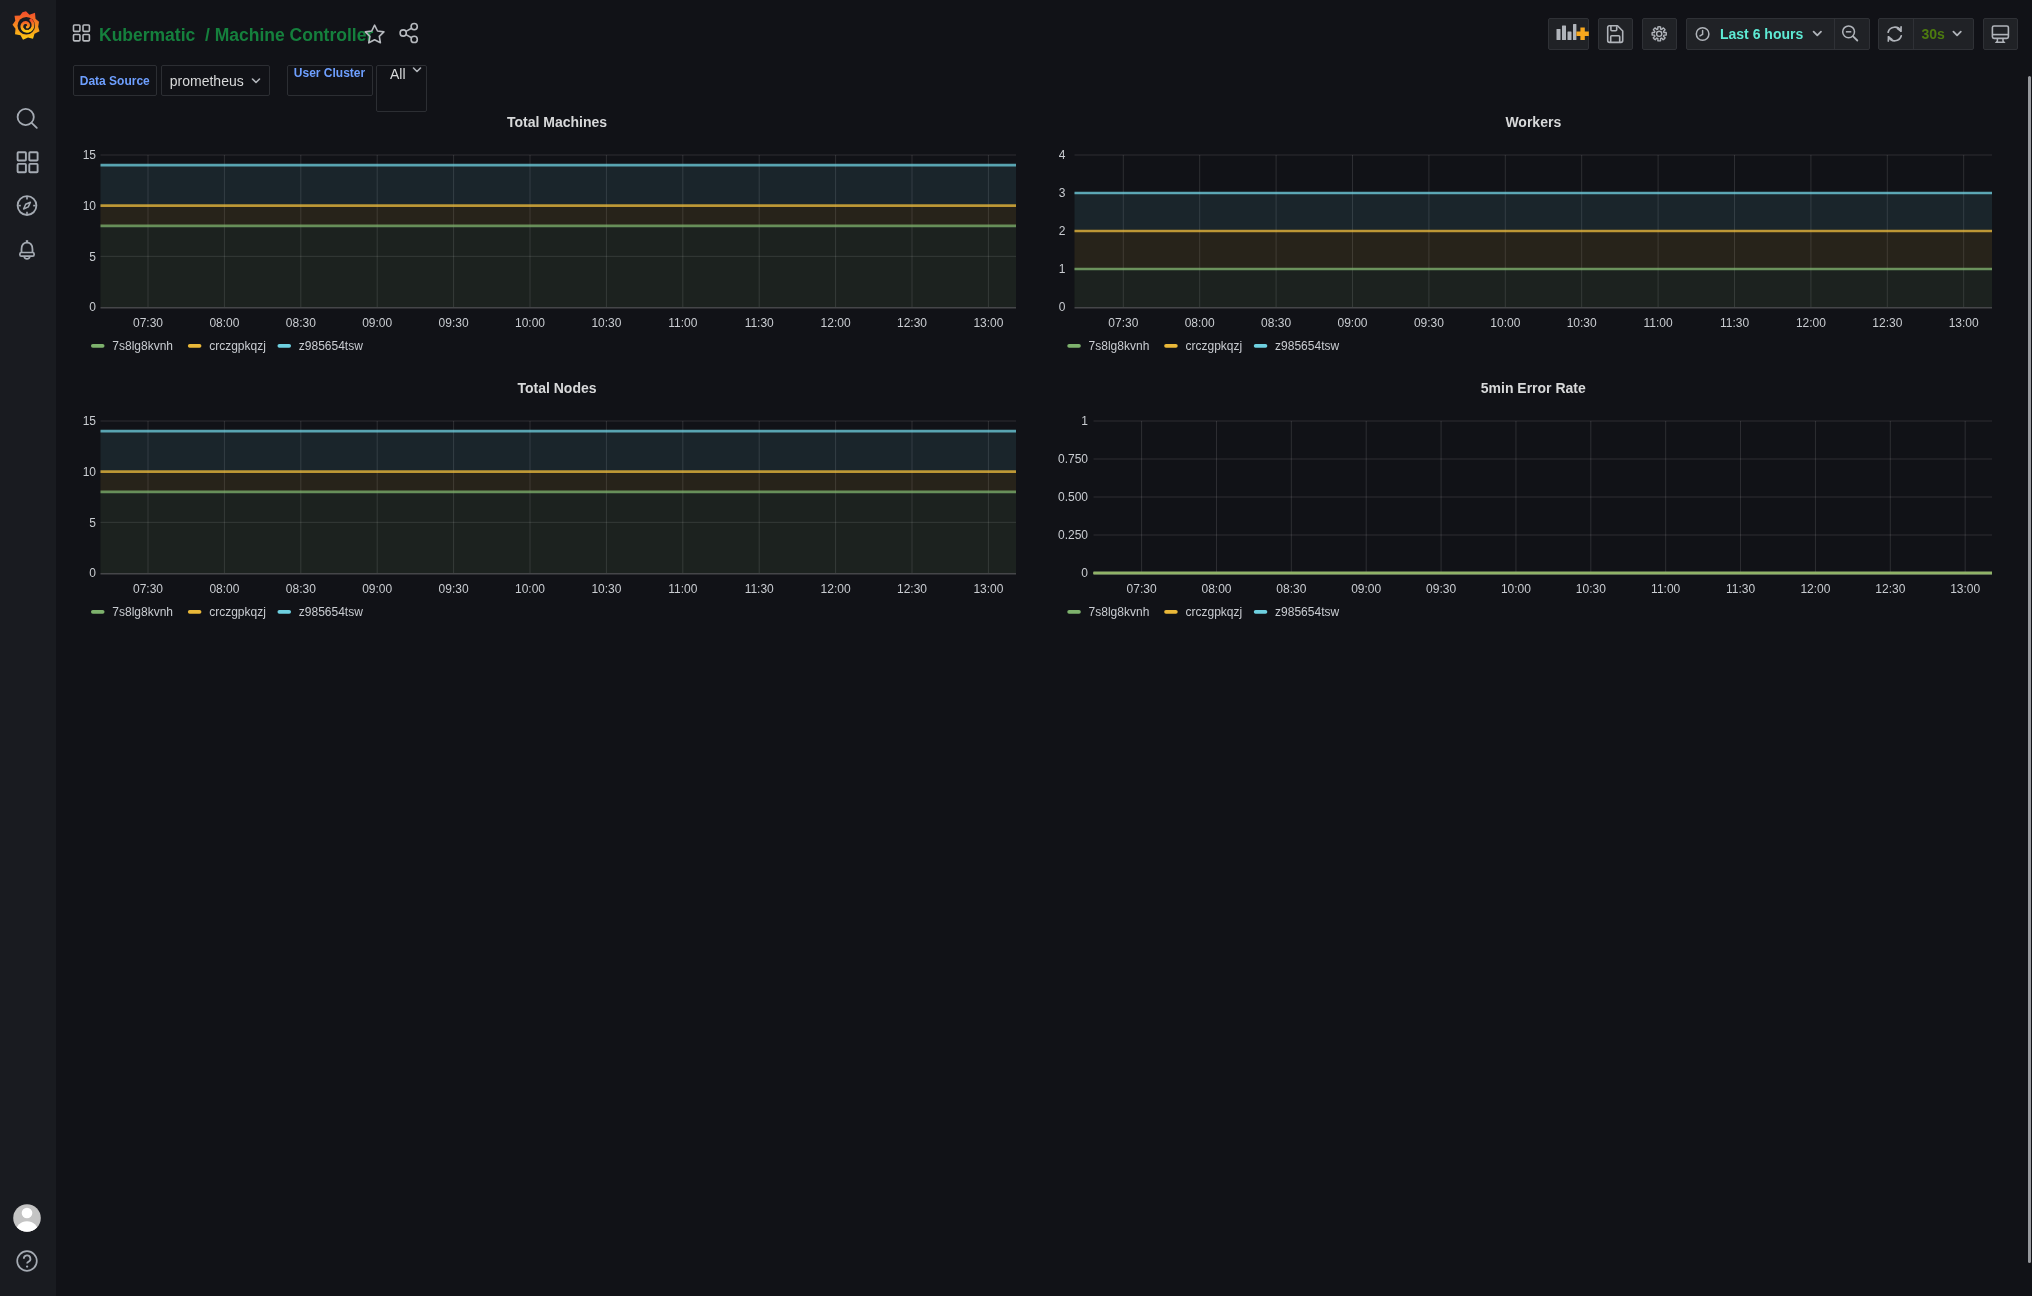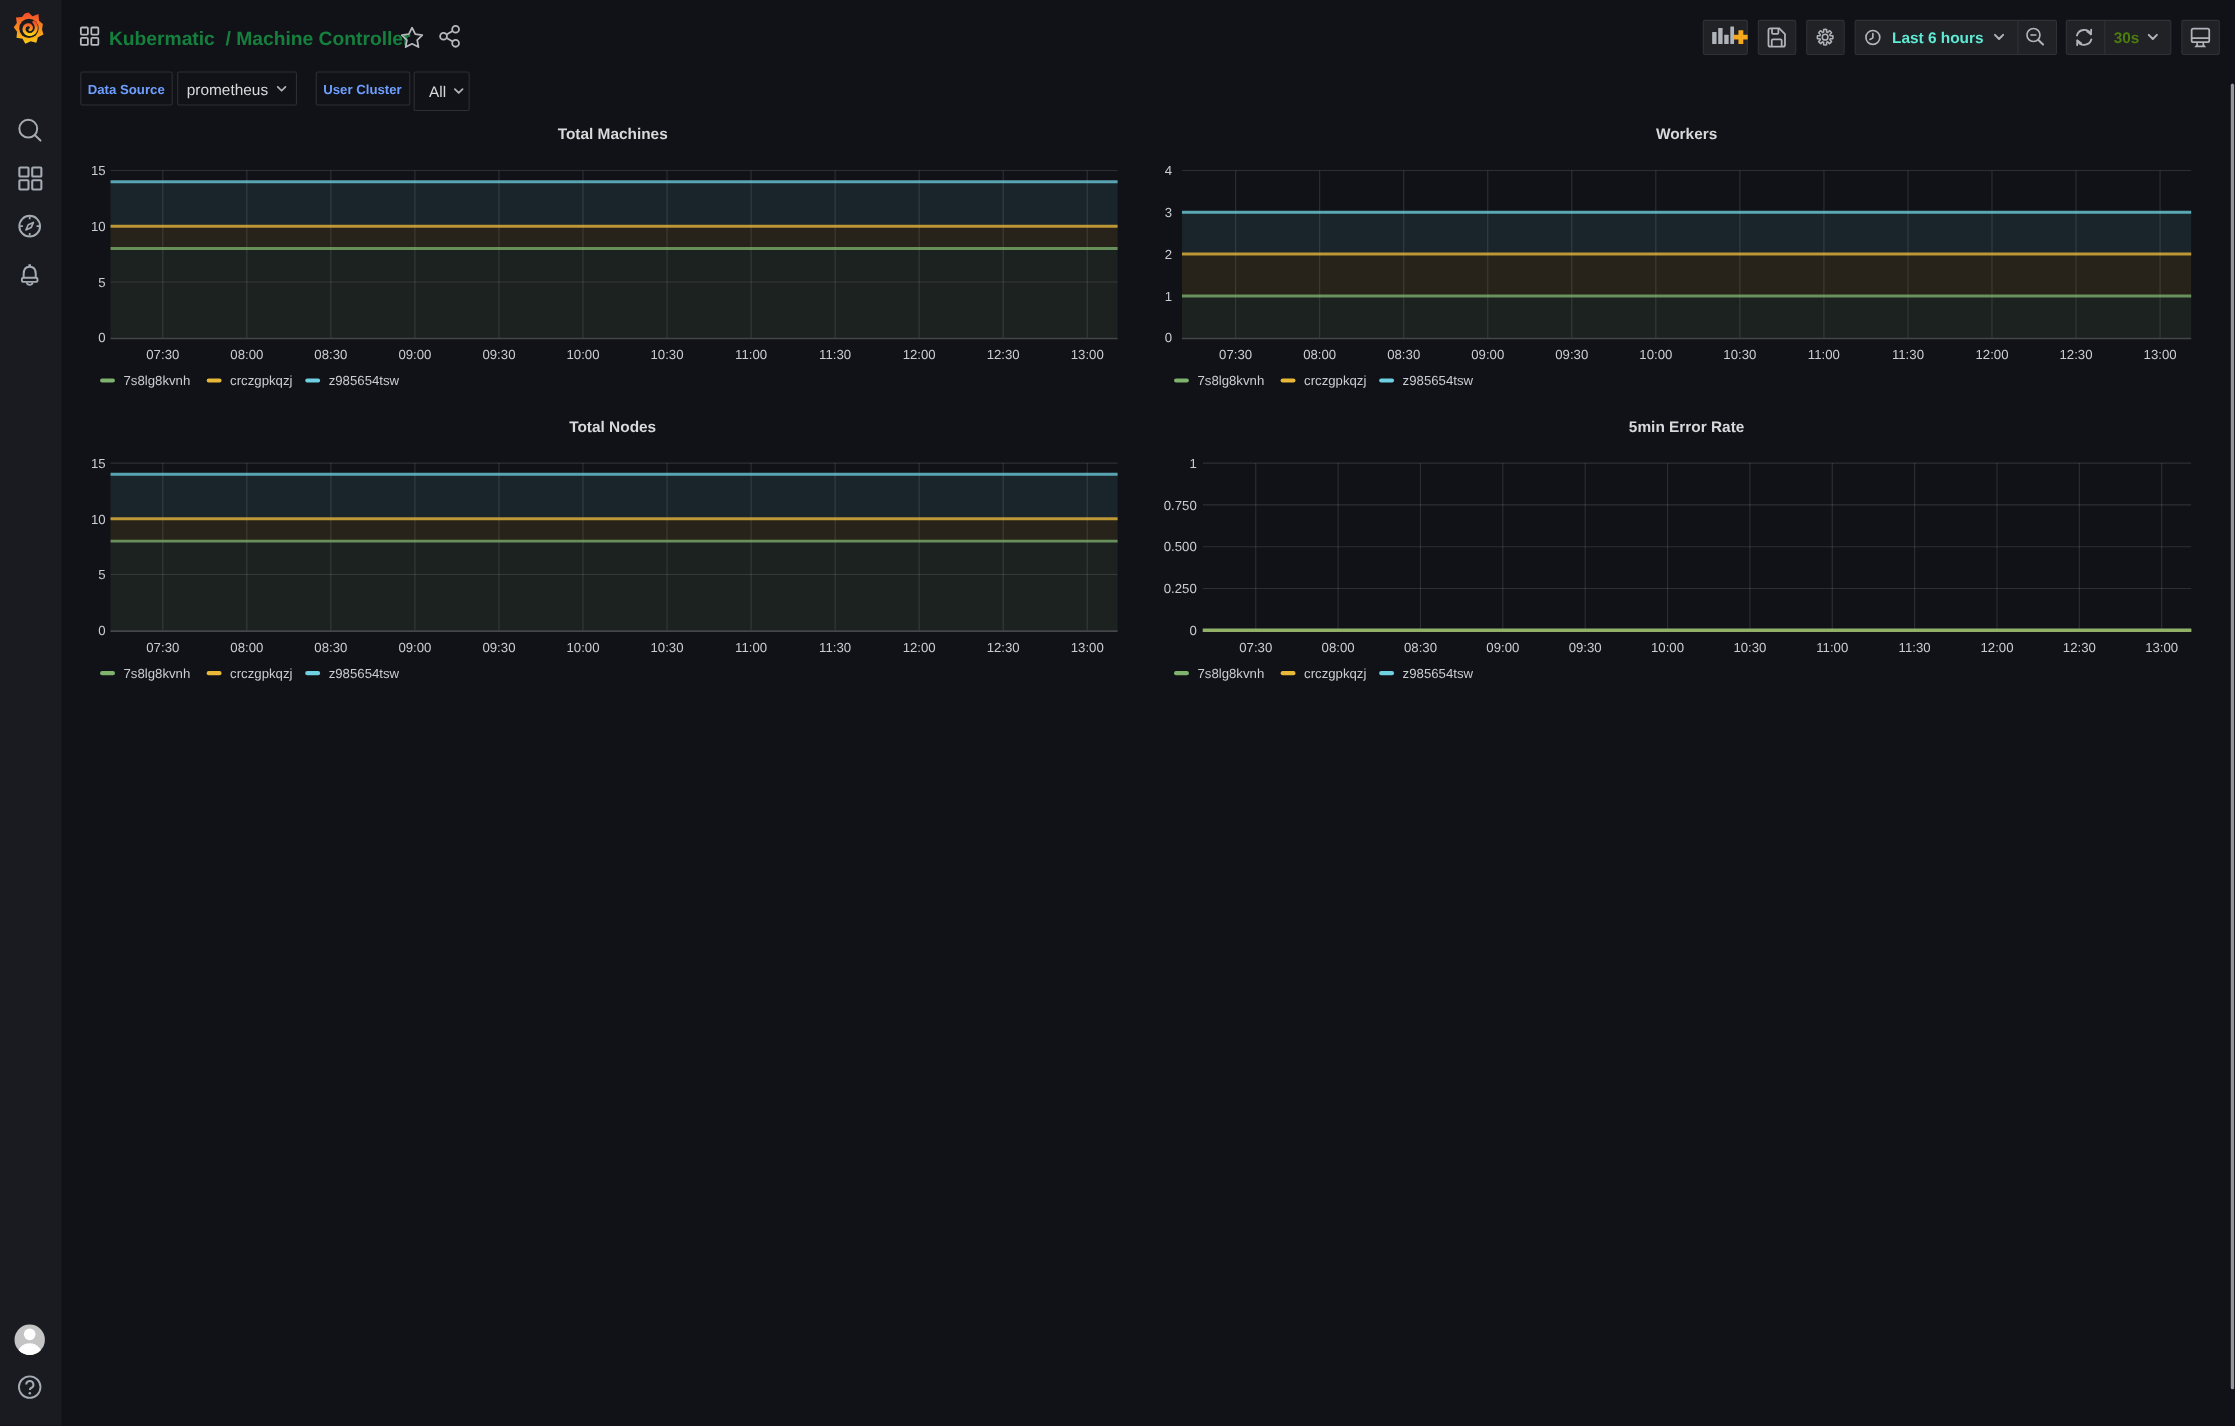--- a/index.html
+++ b/index.html
@@ -206,24 +206,24 @@
 
 <div style="position:absolute;left:72.5px;top:65px;width:84.5px;height:31px;border:1px solid #2c2e33;border-radius:2px;box-sizing:border-box;display:flex;align-items:center;">
       <span style="font-size:12px;font-weight:600;color:#6e9fff;margin:16px auto;">Data Source</span>
     </div>
 <div style="position:absolute;left:161.3px;top:65px;width:108.7px;height:31px;border:1px solid #2c2e33;border-radius:2px;box-sizing:border-box;display:flex;align-items:center;text-align:right;">
       <span style="font-size:14px;color:#d8d9da;margin-left:7.5px;">prometheus</span>
       <svg width="10" height="8" style="margin-left:7px" fill="none">
         <path d="M1.5,2 l3.5,3.5 l3.5,-3.5" stroke="#b0b4ba" stroke-width="1.6" stroke-linecap="round" stroke-linejoin="round"></path>
       </svg>
     </div>
-<div style="position:absolute;left:286.5px;top:65px;width:86px;height:31px;border:1px solid #2c2e33;border-radius:2px;box-sizing:border-box;display:flex;align-items:center;">
+<div style="position:absolute;left:286.5px;top:65px;width:86px;height:31px;border:1px solid #2c2e33;border-radius:2px;box-sizing:border-box;display:flex;">
       <span style="font-size:12px;font-weight:600;color:#6e9fff;margin:0 auto;">User Cluster</span>
     </div>
-<div style="position:absolute;left:376px;top:65px;width:51px;height:36px;border:1px solid #2c2e33;border-radius:2px;box-sizing:border-box;display:flex;align-items:center;">
+<div style="position:absolute;left:376px;top:65px;width:51px;height:47px;border:1px solid #2c2e33;border-radius:2px;box-sizing:border-box;display:flex;align-items:flex-start;">
       <span style="font-size:14px;color:#d8d9da;margin-left:13px;">All</span>
       <svg width="10" height="8" style="margin-left:6px" fill="none">
         <path d="M1.5,2 l3.5,3.5 l3.5,-3.5" stroke="#b0b4ba" stroke-width="1.6" stroke-linecap="round" stroke-linejoin="round"></path>
       </svg>
     </div>
 
 <svg width="2032" height="120" style="position:absolute;left:0;top:0" fill="none">
 
   <g stroke="#b6b9be" stroke-width="1.6">
     <rect x="73.5" y="25" width="6.4" height="6.4" rx="1"></rect>

